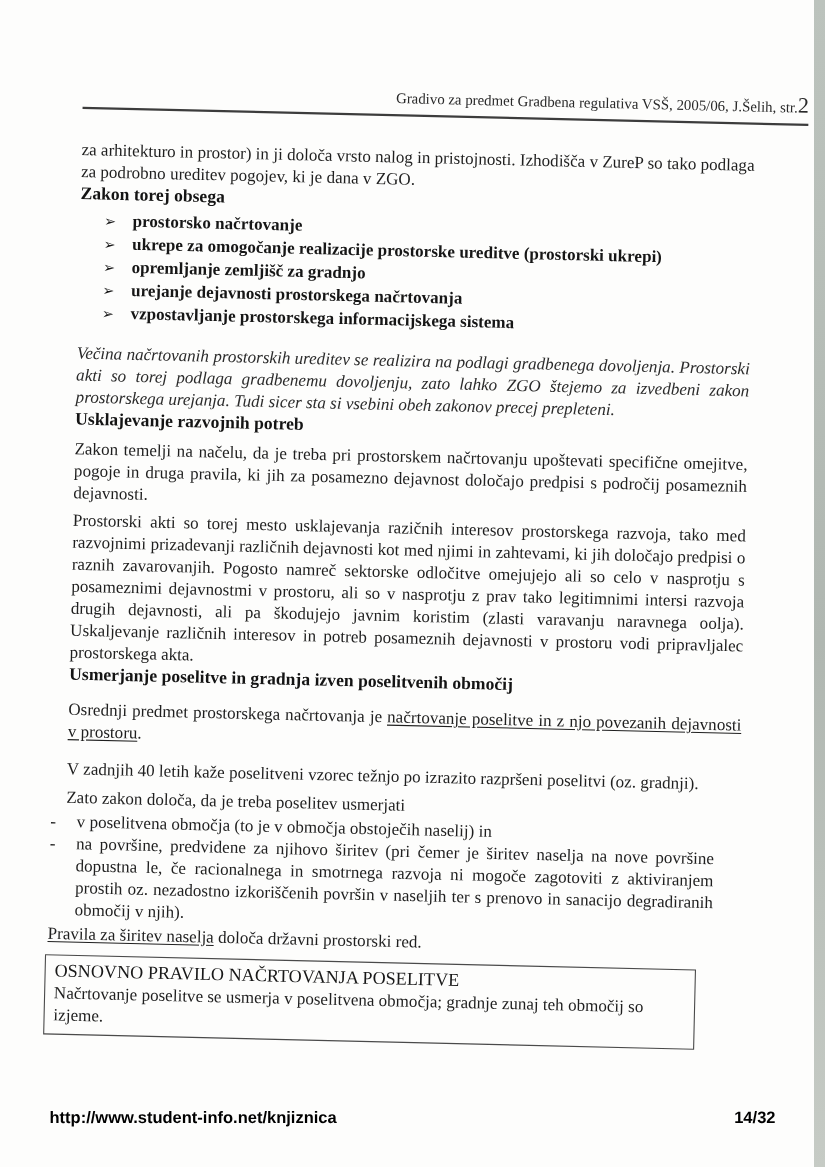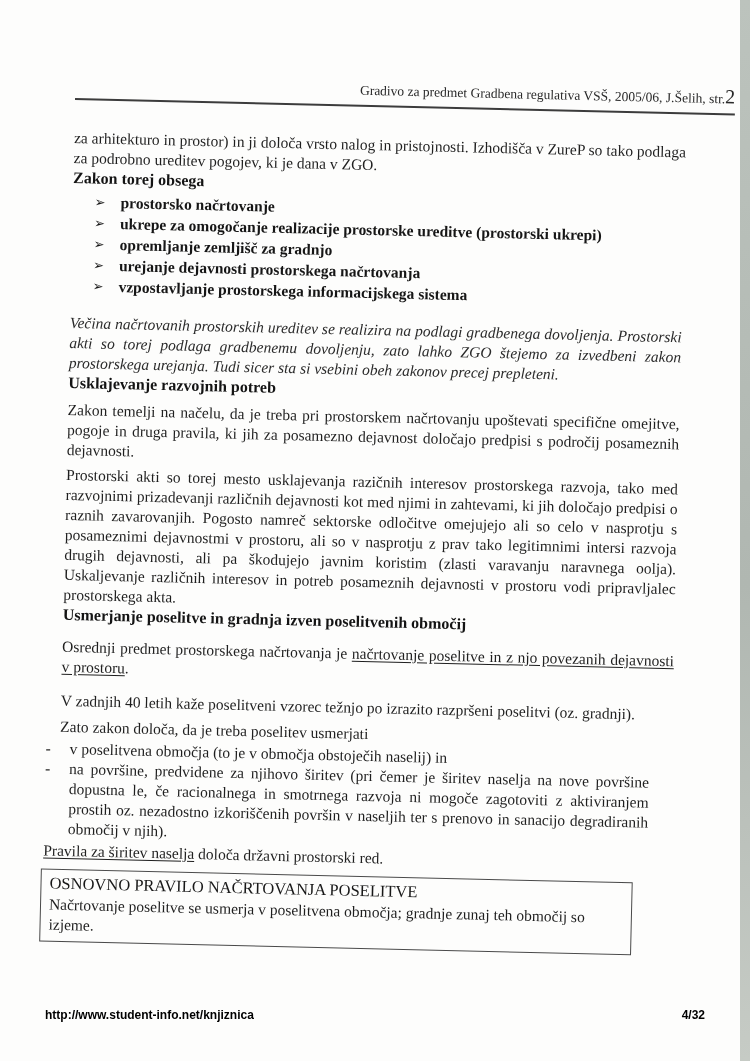--- a/index.html
+++ b/index.html
@@ -88,21 +88,21 @@
     padding:3px 10px 6px 8px;
     background:#fdfdfc;
   }
   .rule-box .rb-title{font-size:16.5px;line-height:22px;color:#181818;}
   .rule-box .rb-body{font-size:15.5px;line-height:20px;color:#1f1f1f;}
   
   .footer{
     position:absolute;left:45px;top:1008px;width:660px;
     display:flex;justify-content:space-between;align-items:baseline;
     font-family:"Liberation Sans", sans-serif;
-    font-weight:bold;font-size:12px;color:#000;
+    font-weight:bold;font-size:15px;color:#000;
     z-index:6;
   }
 </style>
 </head>
 <body>
 
 <div class="scan">
 
   <div class="page-header">
     <span>Gradivo za predmet Gradbena regulativa VSŠ, 2005/06, J.Šelih, str.</span><span class="pgnum">2</span>
@@ -169,16 +169,16 @@
     <div class="rule-box">
       <div class="rb-title">OSNOVNO PRAVILO NAČRTOVANJA POSELITVE</div>
       <div class="rb-body">Načrtovanje poselitve se usmerja v poselitvena območja; gradnje zunaj teh območij so izjeme.</div>
     </div>
 
   </div>
 </div>
 
 <div class="footer">
   <span>http://www.student-info.net/knjiznica</span>
-  <span>4/32</span>
+  <span>14/32</span>
 </div>
 
 <div class="scan-strip"></div>
 
 </body></html>

